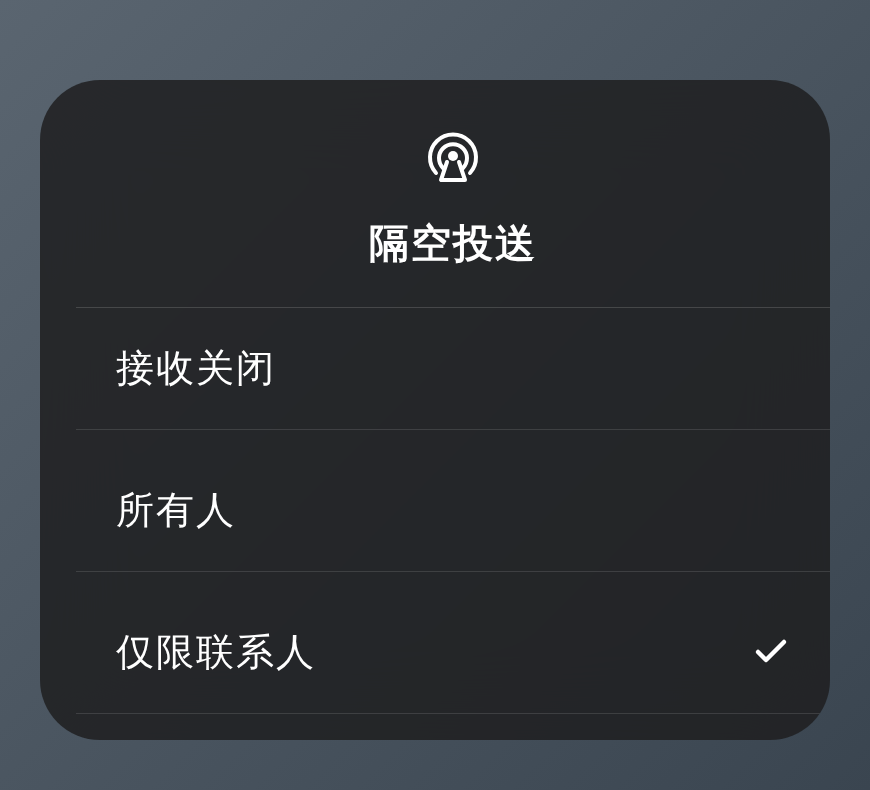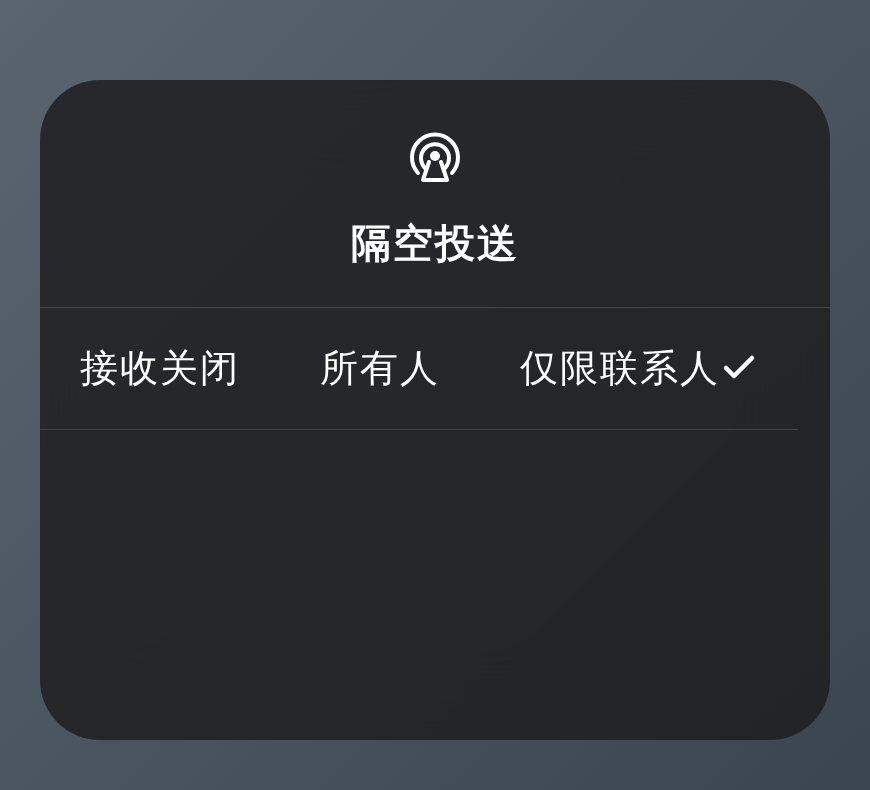--- a/index.html
+++ b/index.html
@@ -20,20 +20,21 @@
     }
 
     .modal {
       width: 790px;
       height: 660px;
       background: rgba(30, 30, 32, 0.85);
       backdrop-filter: blur(40px);
       border-radius: 60px;
       overflow: hidden;
       margin-top: 30px;
+      padding-left: 36px;
     }
 
     .header {
       display: flex;
       flex-direction: column;
       align-items: center;
       justify-content: center;
       padding: 42px 0 36px 0;
       border-bottom: 1px solid rgba(255, 255, 255, 0.15);
     }
@@ -44,21 +45,22 @@
 
     .title {
       color: #ffffff;
       font-size: 40px;
       font-weight: 600;
       letter-spacing: 2px;
     }
 
     .options {
       display: flex;
-      flex-direction: row;
+      flex-direction: column;
+      gap: 20px;
     }
 
     .option {
       display: flex;
       align-items: center;
       justify-content: space-between;
       padding: 0 40px;
       height: 122px;
       border-bottom: 1px solid rgba(255, 255, 255, 0.12);
       cursor: pointer;

